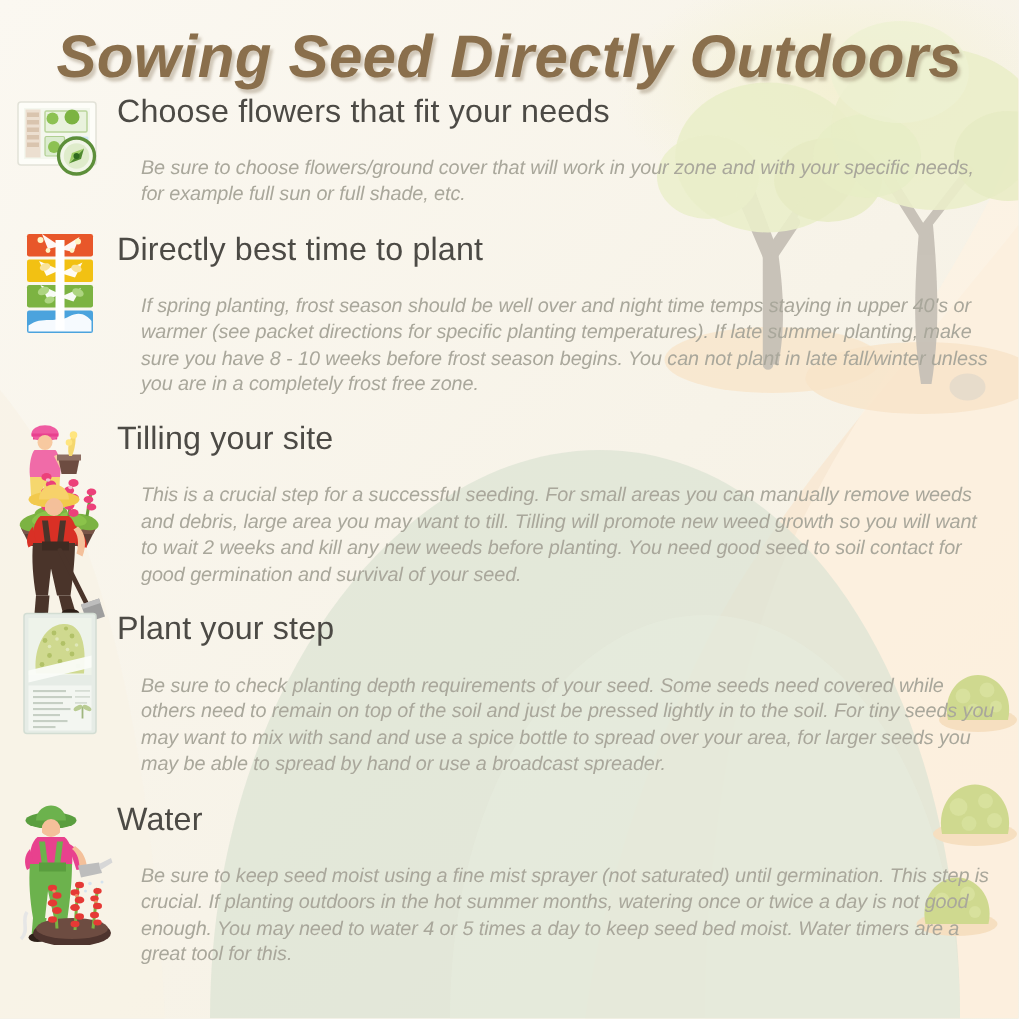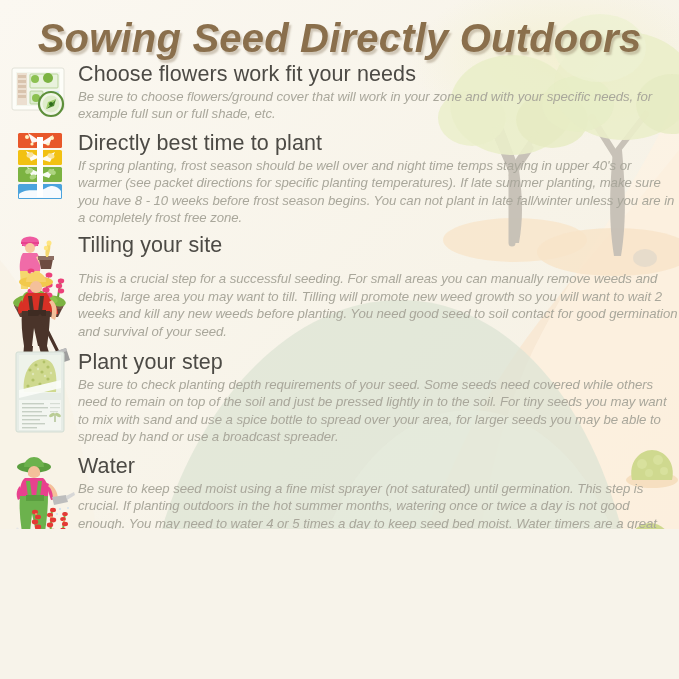--- a/index.html
+++ b/index.html
@@ -2,21 +2,21 @@
 <html><head>
 <meta charset="utf-8">
 <style>
   html,body{margin:0;padding:0;}
   body{
     width:679px;height:679px;overflow:hidden;
     font-family:"Liberation Sans", sans-serif;
     background:#f7f3ea;
   }
   #poster{
-    position:relative;width:679px;height:529px;overflow:hidden;
+    position:relative;width:679px;height:679px;overflow:hidden;
     background:
       linear-gradient(135deg,#faf7f0 0%,#f8f4ea 40%,#f6f1e4 100%);
   }
   
   .bg{position:absolute;inset:0;overflow:hidden;pointer-events:none;}
   .bg svg{position:absolute;top:0;left:0;}
 
   
   .title-wrap{position:absolute;top:16px;left:0;width:679px;text-align:center;}
   .title{
@@ -38,21 +38,21 @@
   .step h2{
     margin:0 0 1px 0;
     font-family:"Liberation Sans", sans-serif;
     font-weight:400;
     font-size:21.5px;
     line-height:25px;
     color:#4c4a45;
     letter-spacing:.1px;
   }
   .step p{
-    margin:0;
+    margin:16px;
     font-family:"Liberation Sans", sans-serif;
     font-style:italic;
     font-size:13.2px;
     line-height:17.4px;
     color:#a9a79b;
     letter-spacing:-.05px;
     max-width:600px;
   }
   
   #step-0{margin-bottom:8px;}
@@ -169,21 +169,21 @@
           <circle cx="28" cy="36" r="4" fill="#8cc152"></circle>
           <rect x="38" y="29" width="13" height="10" rx="1" fill="#cfe3f4" opacity=".9"></rect>
           <circle cx="44" cy="34" r="3" fill="#8cc152"></circle>
           <circle cx="43" cy="42" r="12" fill="#f2f6e8" stroke="#5d8f3a" stroke-width="2.2"></circle>
           <circle cx="43" cy="42" r="8.5" fill="#dfeccb"></circle>
           <path d="M38,47 L48,37 L46,44 Z" fill="#4f8a2e"></path>
           <path d="M48,37 L38,47 L40,40 Z" fill="#9ccc65"></path>
           <circle cx="43" cy="42" r="2" fill="#2f6b1f"></circle>
         </svg>
       </div>
-      <h2>Choose flowers work fit your needs</h2>
+      <h2>Choose flowers that fit your needs</h2>
       <p>Be sure to choose flowers/ground cover  that will work in your zone and with your specific needs, for example full sun or full shade, etc.</p>
     </div>
 
     <div class="step" id="step-1">
       <div class="icon-box">
         <svg width="64" height="70" viewBox="0 0 64 70">
           <rect x="10" y="2" width="44" height="15" rx="1.5" fill="#e8572a"></rect>
           <rect x="10" y="19" width="44" height="15" rx="1.5" fill="#f2c113"></rect>
           <rect x="10" y="36" width="44" height="15" rx="1.5" fill="#7cb342"></rect>
           <rect x="10" y="53" width="44" height="15" rx="1.5" fill="#4ba3dd"></rect>

